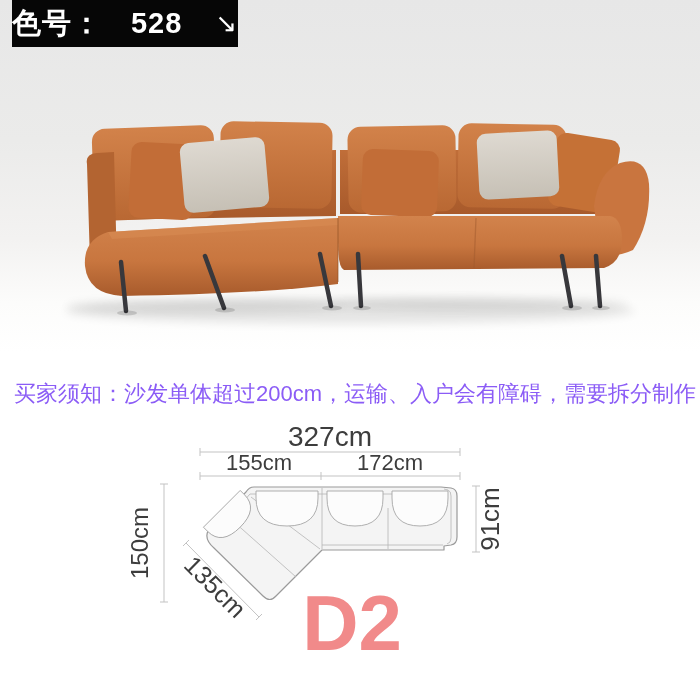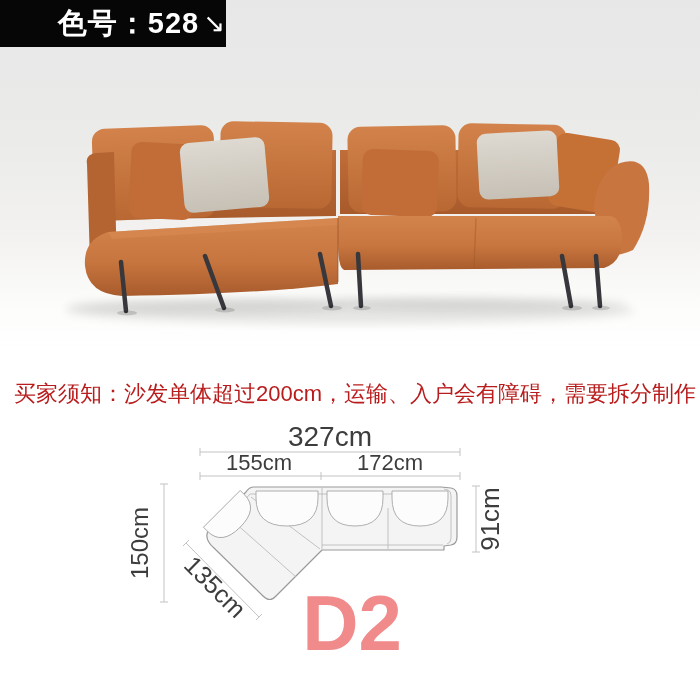--- a/index.html
+++ b/index.html
@@ -7,29 +7,29 @@
     position:relative;width:700px;height:700px;overflow:hidden;background:#ffffff;
     font-family:"Liberation Sans",sans-serif;
   }
   
   .photo{
     position:absolute;left:0;top:0;width:700px;height:352px;
     background:linear-gradient(#e7e7e7 0%,#ebebea 40%,#f3f2f1 68%,#fcfcfb 86%,#ffffff 100%);
   }
   .photo svg{position:absolute;left:0;top:0;}
   .badge{
-    position:absolute;left:0;top:0;width:226px;height:47px;background:#060606;
-    color:#ffffff;display:flex;align-items:center;justify-content:flex-end;
+    position:absolute;left:12px;top:0;width:226px;height:47px;background:#060606;
+    color:#ffffff;display:flex;align-items:center;justify-content:space-between;
     font-size:29px;font-weight:bold;letter-spacing:1px;z-index:5;
   }
   .badge .arrow{font-size:26px;font-weight:normal;margin-left:4px;}
   
   .notice{
     position:absolute;left:14px;top:357px;width:680px;
-    font-size:22px;line-height:30px;color:#b91c1c;font-weight:500;
+    font-size:22px;line-height:30px;color:#8b5cf6;font-weight:500;
     white-space:nowrap;letter-spacing:0px;
   }
   
   .diagram{position:absolute;left:0;top:410px;}
   .dimtext{fill:#3d3d3d;font-family:"Liberation Sans",sans-serif;}
   .dimline{stroke:#c3c3c3;stroke-width:1;fill:none;}
   .outline{fill:#f4f4f4;stroke:#9a9a9a;stroke-width:1.2;stroke-linejoin:round;}
   .inner{fill:none;stroke:#b5b5b5;stroke-width:0.8;}
   .cushion{fill:#fcfcfc;stroke:#a6a6a6;stroke-width:0.9;}
   .model{font-family:"Liberation Sans",sans-serif;font-weight:bold;font-size:78px;}

